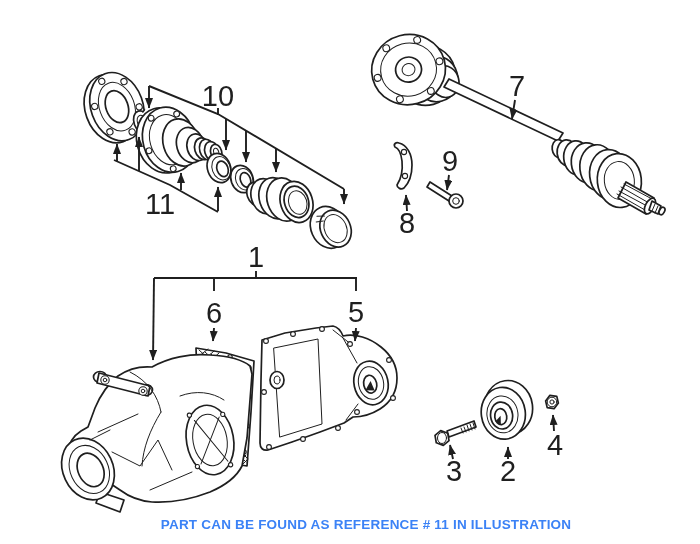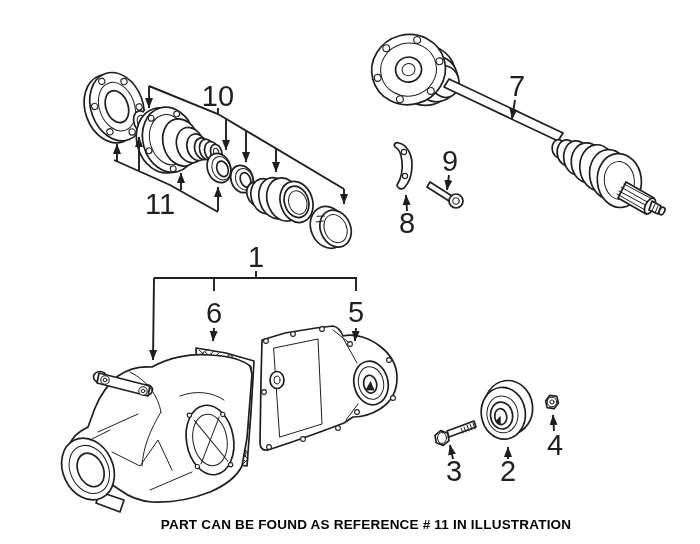--- a/index.html
+++ b/index.html
@@ -337,14 +337,14 @@
       <text class="num" x="356" y="322">5</text>
       <text class="num" x="214" y="323">6</text>
       <text class="num" x="517" y="96">7</text>
       <text class="num" x="407" y="233">8</text>
       <text class="num" x="450" y="171">9</text>
       <text class="num" x="218" y="106">10</text>
       <text class="num" x="160" y="214">11</text>
     </g>
   </svg>
 
-  <div class="caption" style="color: #000000;">PART CAN BE FOUND AS REFERENCE # 11 IN ILLUSTRATION</div>
+  <div class="caption" style="color: #3b82f6;">PART CAN BE FOUND AS REFERENCE # 11 IN ILLUSTRATION</div>
 </div>
 
 </body></html>

